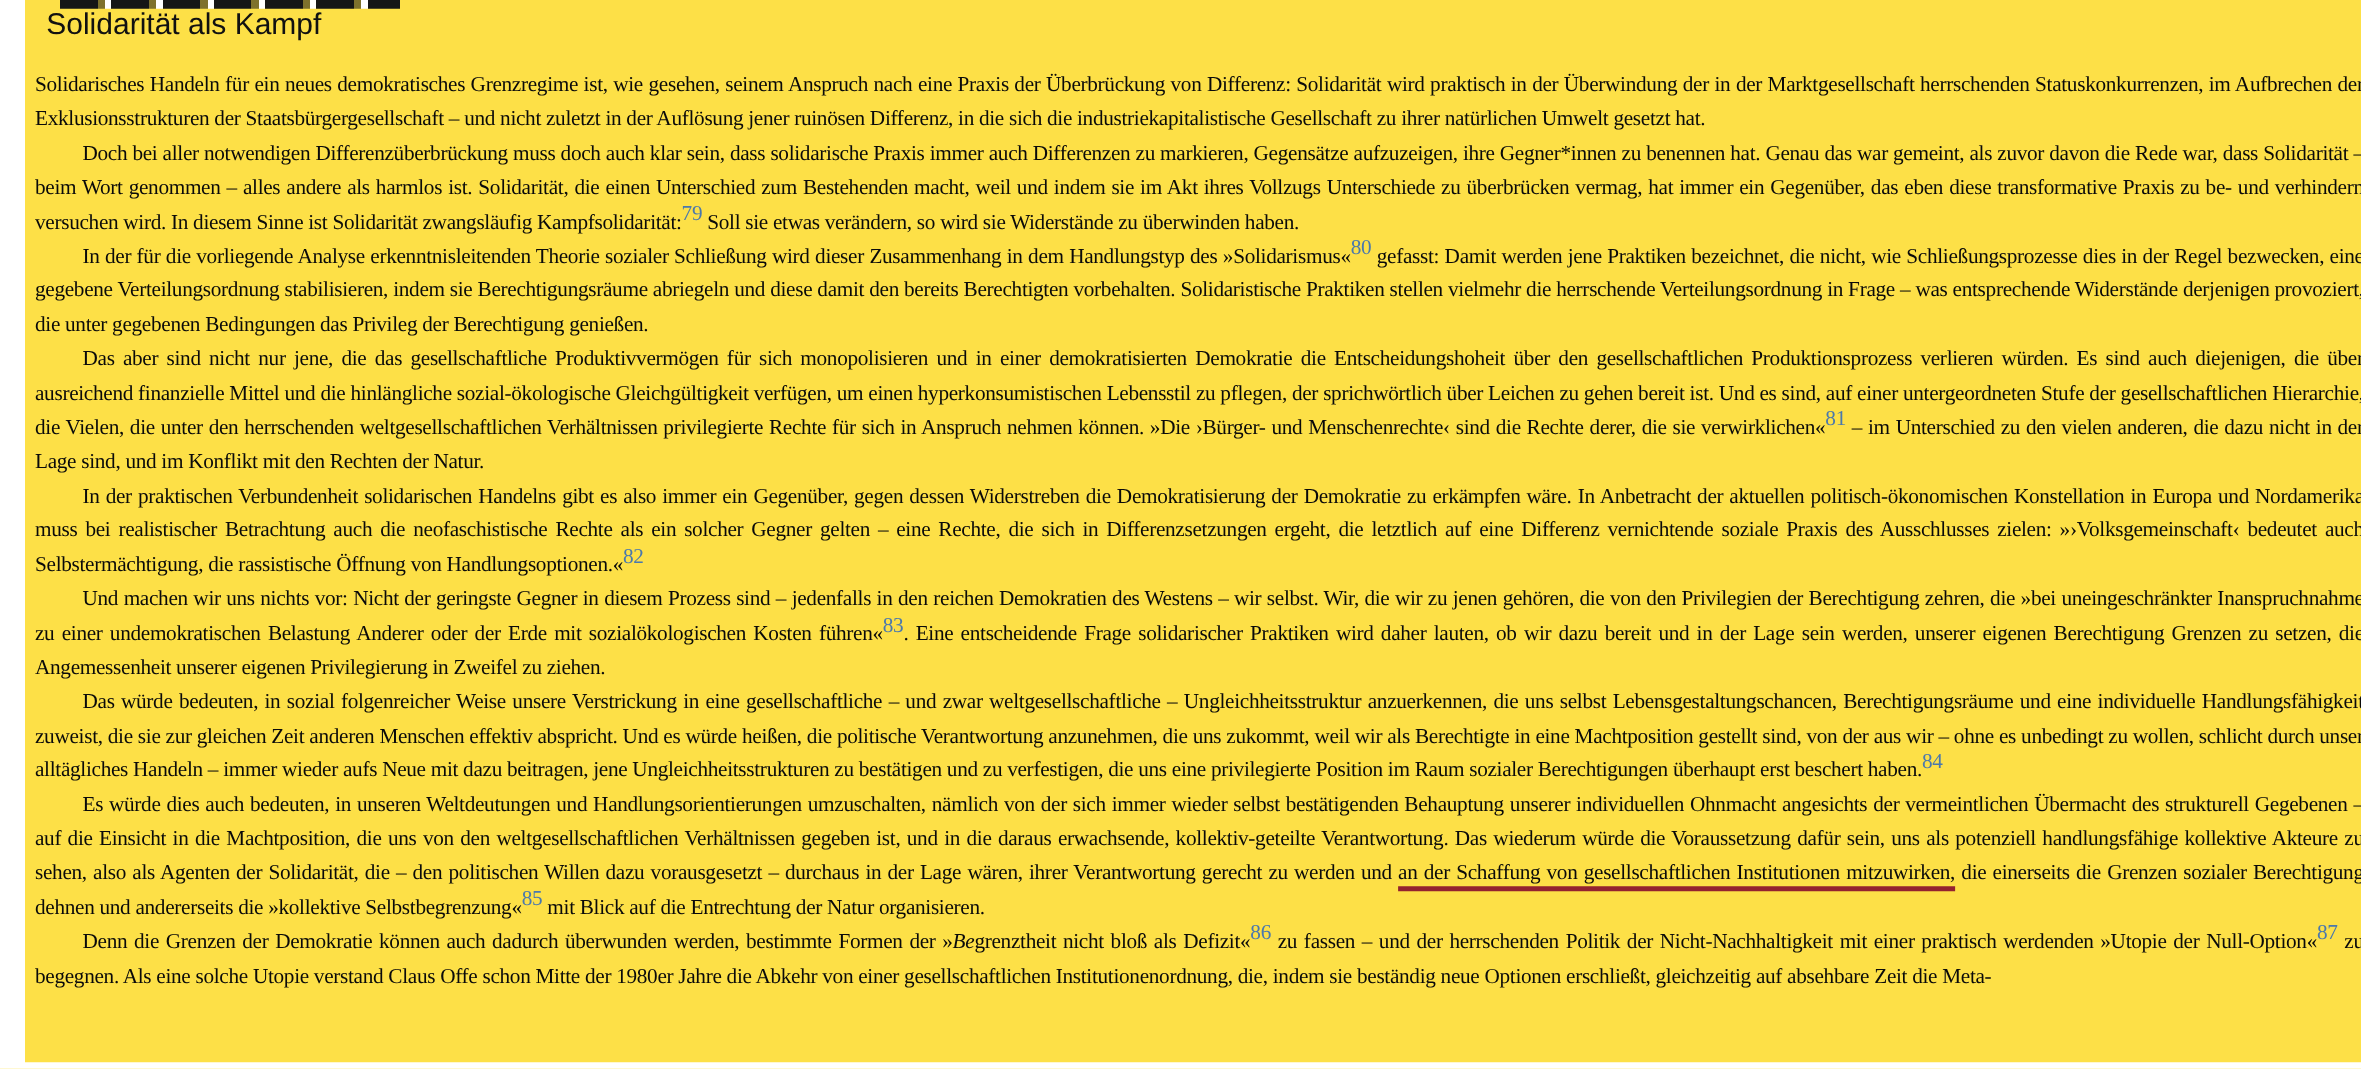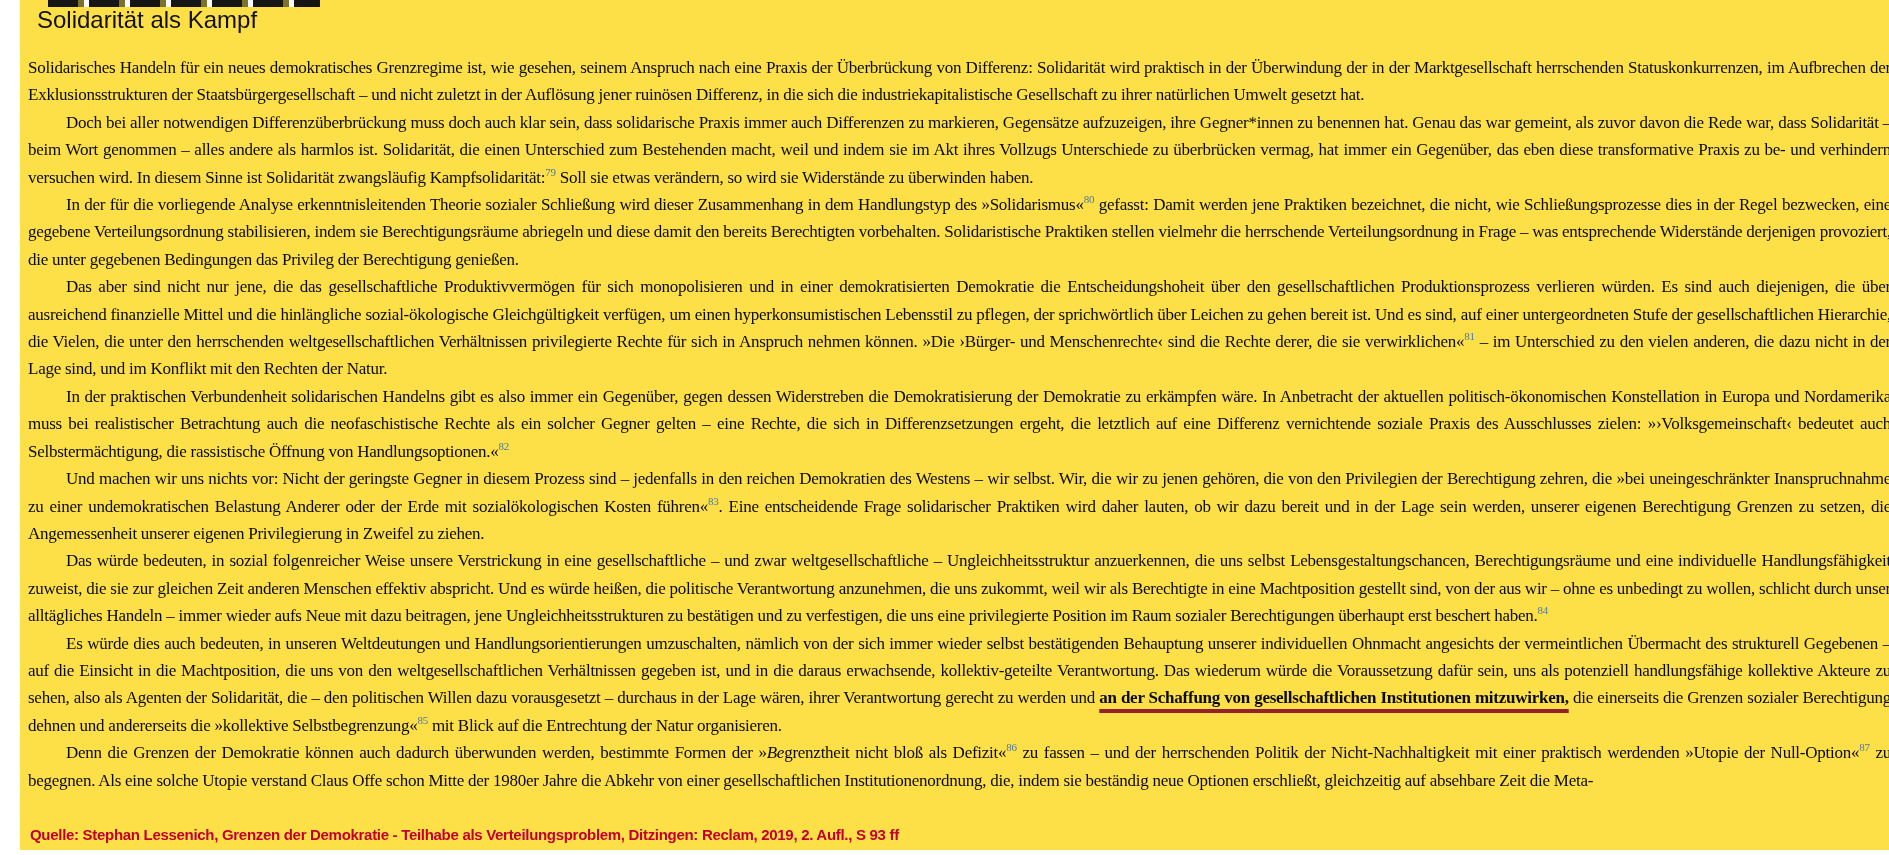--- a/index.html
+++ b/index.html
@@ -38,30 +38,29 @@
     text-align: justify;
     font-size: 17px;
     line-height: 27.4px;
     letter-spacing: -0.25px;
   }
   .para { margin: 0; text-align: justify; }
   .para.indent { text-indent: 38px; }
   .text  { }
   sup.footnote {
     color: var(--fn-color, #4a78ad);
-    font-size: 11px;
+    font-size: 17px;
     line-height: 0;
     vertical-align: super;
   }
   span.underline {
     text-decoration-line: underline;
     text-decoration-color: var(--ul-color, #93222f);
     text-decoration-thickness: 4px;
     text-underline-offset: 6px;
-    font-weight: bold;
   }
   em.italic { }
   .source {
     position: absolute;
     left: 10px; bottom: 7px;
     font-family: "Liberation Sans", sans-serif;
     font-weight: 700;
     font-size: 15px;
     letter-spacing: -0.3px;
     color: var(--src-color, #c2002e);
@@ -78,14 +77,13 @@
       <p class="para"><span class="text">Solidarisches Handeln für ein neues demokratisches Grenzregime ist, wie gesehen, seinem Anspruch nach eine Praxis der Überbrückung von Differenz: Solidarität wird praktisch in der Überwindung der in der Marktgesellschaft herrschenden Statuskonkurrenzen, im Aufbrechen der Exklusionsstrukturen der Staatsbürgergesellschaft – und nicht zuletzt in der Auflösung jener ruinösen Differenz, in die sich die industriekapitalistische Gesellschaft zu ihrer natürlichen Umwelt gesetzt hat.</span></p>
       <p class="para indent"><span class="text">Doch bei aller notwendigen Differenzüberbrückung muss doch auch klar sein, dass solidarische Praxis immer auch Differenzen zu markieren, Gegensätze aufzuzeigen, ihre Gegner*innen zu benennen hat. Genau das war gemeint, als zuvor davon die Rede war, dass Solidarität – beim Wort genommen – alles andere als harmlos ist. Solidarität, die einen Unterschied zum Bestehenden macht, weil und indem sie im Akt ihres Vollzugs Unterschiede zu überbrücken vermag, hat immer ein Gegenüber, das eben diese transformative Praxis zu be- und verhindern versuchen wird. In diesem Sinne ist Solidarität zwangsläufig Kampfsolidarität:</span><sup class="footnote">79</sup><span class="text"> Soll sie etwas verändern, so wird sie Widerstände zu überwinden haben.</span></p>
       <p class="para indent"><span class="text">In der für die vorliegende Analyse erkenntnisleitenden Theorie sozialer Schließung wird dieser Zusammenhang in dem Handlungstyp des »Solidarismus«</span><sup class="footnote">80</sup><span class="text"> gefasst: Damit werden jene Praktiken bezeichnet, die nicht, wie Schließungsprozesse dies in der Regel bezwecken, eine gegebene Verteilungsordnung stabilisieren, indem sie Berechtigungsräume abriegeln und diese damit den bereits Berechtigten vorbehalten. Solidaristische Praktiken stellen vielmehr die herrschende Verteilungsordnung in Frage – was entsprechende Widerstände derjenigen provoziert, die unter gegebenen Bedingungen das Privileg der Berechtigung genießen.</span></p>
       <p class="para indent"><span class="text">Das aber sind nicht nur jene, die das gesellschaftliche Produktivvermögen für sich monopolisieren und in einer demokratisierten Demokratie die Entscheidungshoheit über den gesellschaftlichen Produktionsprozess verlieren würden. Es sind auch diejenigen, die über ausreichend finanzielle Mittel und die hinlängliche sozial-ökologische Gleichgültigkeit verfügen, um einen hyperkonsumistischen Lebensstil zu pflegen, der sprichwörtlich über Leichen zu gehen bereit ist. Und es sind, auf einer untergeordneten Stufe der gesellschaftlichen Hierarchie, die Vielen,  die unter den herrschenden weltgesellschaftlichen Verhältnissen privilegierte Rechte für sich in Anspruch nehmen können. »Die ›Bürger- und Menschenrechte‹ sind die Rechte derer, die sie verwirklichen«</span><sup class="footnote">81</sup><span class="text"> – im Unterschied zu den vielen anderen, die dazu nicht in der Lage sind, und im Konflikt mit den Rechten der Natur.</span></p>
       <p class="para indent"><span class="text">In der praktischen Verbundenheit solidarischen Handelns gibt es also immer ein Gegenüber, gegen dessen Widerstreben die Demokratisierung der Demokratie zu erkämpfen wäre. In Anbetracht der aktuellen politisch-ökonomischen Konstellation in Europa und Nordamerika muss bei realistischer Betrachtung auch die neofaschistische Rechte als ein solcher Gegner gelten – eine Rechte, die sich in Differenzsetzungen ergeht, die letztlich auf eine Differenz vernichtende soziale Praxis des Ausschlusses zielen: »›Volksgemeinschaft‹ bedeutet auch Selbstermächtigung, die rassistische Öffnung von Handlungsoptionen.«</span><sup class="footnote">82</sup></p>
       <p class="para indent"><span class="text">Und machen wir uns nichts vor: Nicht der geringste Gegner in diesem Prozess sind – jedenfalls in den reichen Demokratien des Westens – wir selbst. Wir, die wir zu jenen gehören, die von den Privilegien der Berechtigung zehren, die »bei uneingeschränkter Inanspruchnahme zu einer undemokratischen Belastung Anderer oder der Erde mit sozialökologischen Kosten führen«</span><sup class="footnote">83</sup><span class="text">. Eine entscheidende Frage solidarischer Praktiken wird daher lauten, ob wir dazu bereit und in der Lage sein werden, unserer eigenen Berechtigung Grenzen zu setzen, die Angemessenheit unserer eigenen Privilegierung in Zweifel zu ziehen.</span></p>
       <p class="para indent"><span class="text">Das würde bedeuten, in sozial folgenreicher Weise unsere Verstrickung in eine gesellschaftliche – und zwar weltgesellschaftliche – Ungleichheitsstruktur anzuerkennen,  die uns selbst Lebensgestaltungschancen, Berechtigungsräume und eine individuelle Handlungsfähigkeit zuweist, die sie zur gleichen Zeit anderen Menschen effektiv abspricht. Und es würde heißen, die politische Verantwortung anzunehmen, die uns zukommt, weil wir als Berechtigte in eine Machtposition gestellt sind, von der aus wir – ohne es unbedingt zu wollen, schlicht durch unser alltägliches Handeln – immer wieder aufs Neue mit dazu beitragen, jene Ungleichheitsstrukturen zu bestätigen und zu verfestigen, die uns eine privilegierte Position im Raum sozialer Berechtigungen überhaupt erst beschert haben.</span><sup class="footnote">84</sup></p>
       <p class="para indent"><span class="text">Es würde dies auch bedeuten, in unseren Weltdeutungen und Handlungsorientierungen umzuschalten, nämlich von der sich immer wieder selbst bestätigenden Behauptung unserer individuellen Ohnmacht angesichts der vermeintlichen Übermacht des strukturell Gegebenen – auf die Einsicht in die Machtposition, die uns von den weltgesellschaftlichen Verhältnissen gegeben ist, und in die daraus erwachsende, kollektiv-geteilte Verantwortung. Das wiederum würde die Voraussetzung dafür sein, uns als potenziell handlungsfähige kollektive Akteure zu sehen, also als Agenten der Solidarität, die – den politischen Willen dazu vorausgesetzt – durchaus in der Lage wären, ihrer Verantwortung gerecht zu werden und </span><span class="underline">an der Schaffung von gesellschaftlichen Institutionen mitzuwirken,</span><span class="text"> die einerseits die Grenzen sozialer Berechtigung dehnen und andererseits die »kollektive Selbstbegrenzung«</span><sup class="footnote">85</sup><span class="text"> mit Blick auf die Entrechtung der Natur organisieren.</span></p>
       <p class="para indent"><span class="text">Denn die Grenzen der Demokratie können auch dadurch überwunden werden, bestimmte Formen der »</span><em class="italic">Be</em><span class="text">grenztheit nicht bloß als Defizit«</span><sup class="footnote">86</sup><span class="text"> zu fassen – und der  herrschenden Politik der Nicht-Nachhaltigkeit mit einer praktisch werdenden »Utopie der Null-Option«</span><sup class="footnote">87</sup><span class="text"> zu begegnen. Als eine solche Utopie verstand Claus Offe schon Mitte der 1980er Jahre die Abkehr von einer gesellschaftlichen Institutionenordnung, die, indem sie beständig neue Optionen erschließt, gleichzeitig auf absehbare Zeit die Meta-</span></p>
     </div>
-  <div class="source">Quelle: Stephan Lessenich, Grenzen der Demokratie - Teilhabe als Verteilungsproblem, Ditzingen: Reclam, 2019, 2. Aufl., S 93 ff</div>
 </div>
 
 </body></html>

